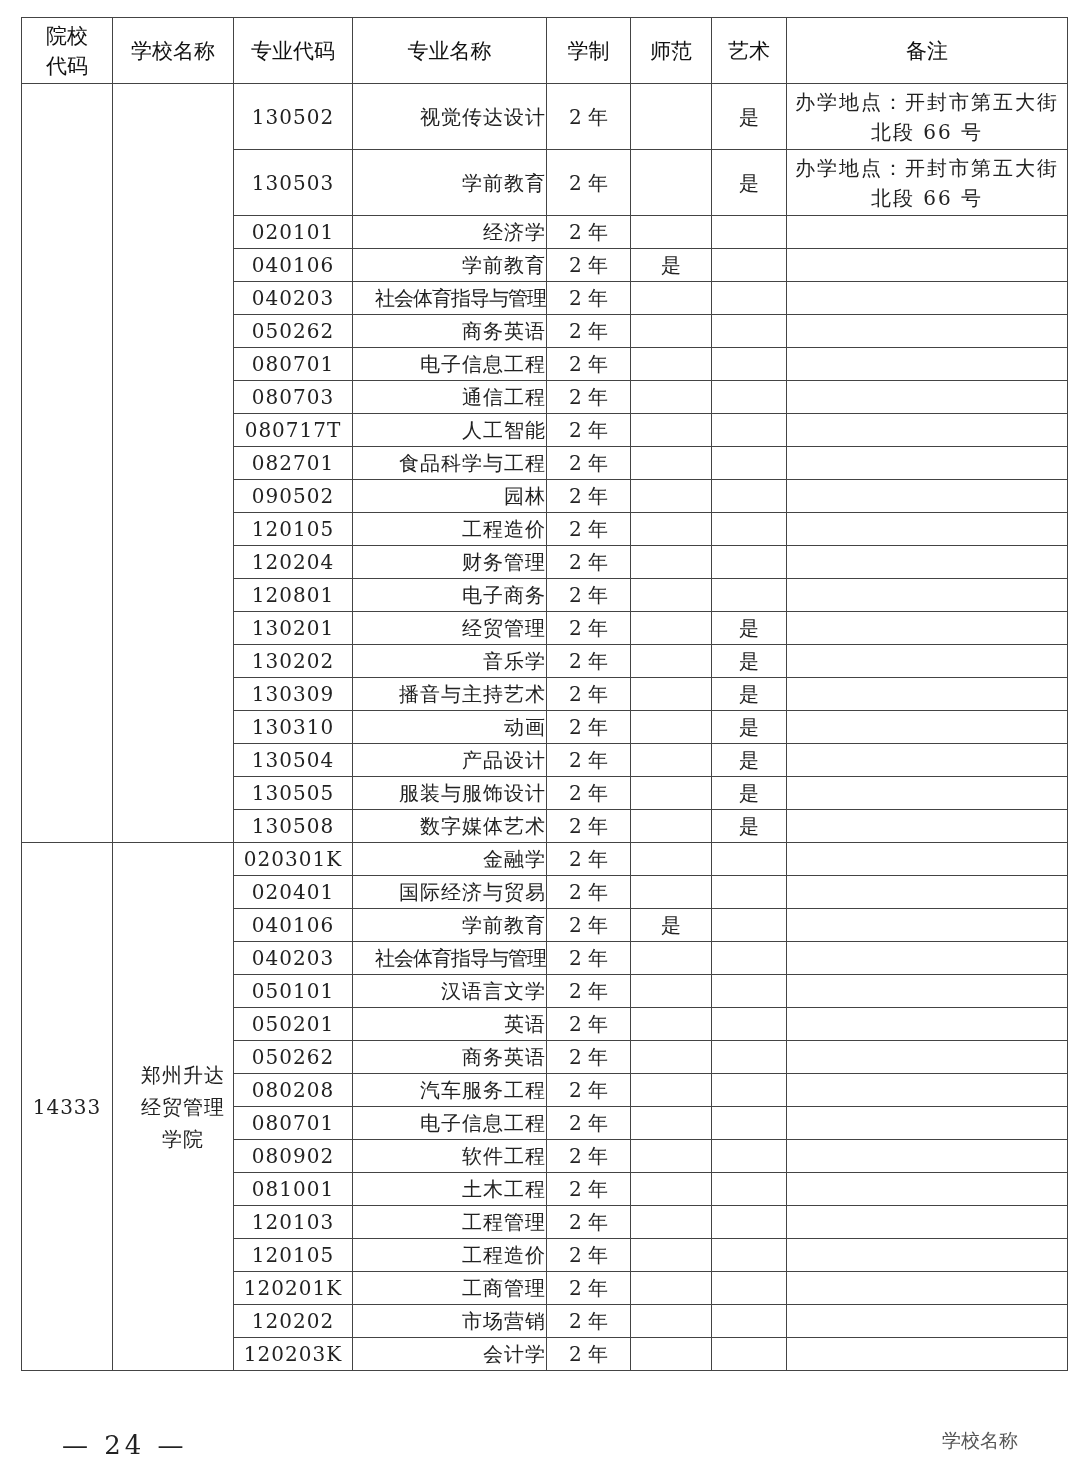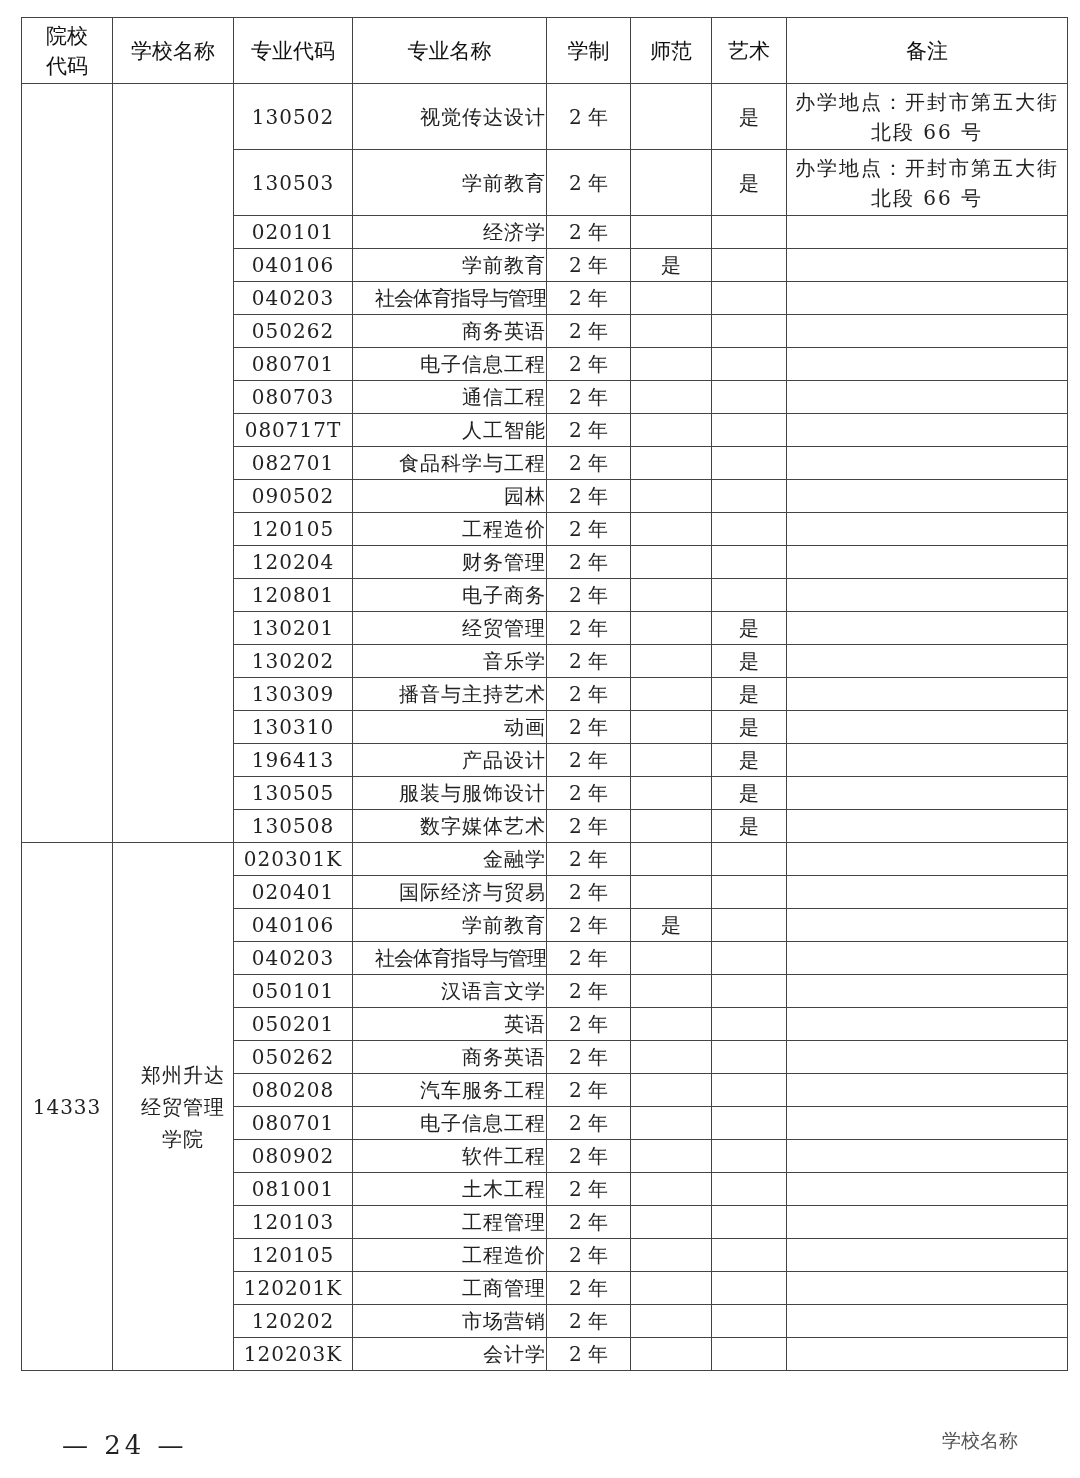--- a/index.html
+++ b/index.html
@@ -213,21 +213,21 @@
       </tr>
       <tr class="row">
         <td class="c-code">130310</td>
         <td class="c-name">动画</td>
         <td class="c-dur">2 年</td>
         <td class="c-flag"></td>
         <td class="c-flag">是</td>
         <td class="c-note"></td>
       </tr>
       <tr class="row">
-        <td class="c-code">196413</td>
+        <td class="c-code">130504</td>
         <td class="c-name">产品设计</td>
         <td class="c-dur">2 年</td>
         <td class="c-flag"></td>
         <td class="c-flag">是</td>
         <td class="c-note"></td>
       </tr>
       <tr class="row">
         <td class="c-code">130505</td>
         <td class="c-name">服装与服饰设计</td>
         <td class="c-dur">2 年</td>

